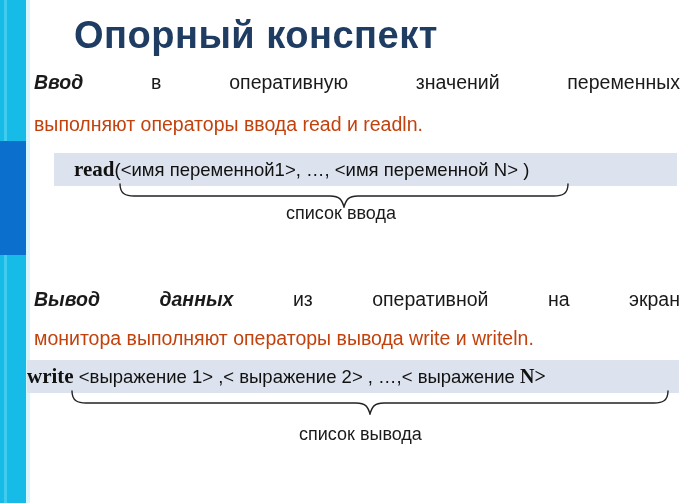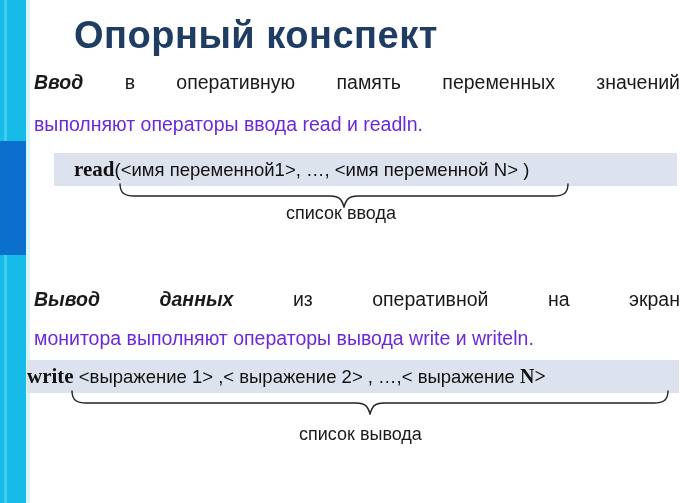--- a/index.html
+++ b/index.html
@@ -78,21 +78,21 @@
     line-height: 32px;
     text-align: justify;
     text-justify: inter-word;
   }
   .para.p1 { top: 66px; }
   .para.p2 { top: 283px; }
   .para .lead { font-weight: bold; font-style: italic; }
   .para-line2 {
     position: absolute;
     left: 34px;
-    color: #6d28d9;
+    color: #c2410c;
     font-size: 19.5px;
     line-height: 32px;
     white-space: nowrap;
   }
   .para-line2.l1 { top: 108px; }
   .para-line2.l2 { top: 322px; }
 
   
   .jline {
     display: flex;
@@ -165,23 +165,22 @@
   </div>
   <div class="rail-edge"></div>
 
   <div class="title">Опорный конспект</div>
 
   <div class="para p1">
     <div class="jline">
       <span class="lead">Ввод</span>
       <span>в</span>
       <span>оперативную</span>
-      <span>память</span>
+      <span>значений</span>
       <span>переменных</span>
-      <span>значений</span>
     </div>
   </div>
 
   <div class="para-line2 l1">
     <span>выполняют операторы ввода </span><span class="kw">read</span><span> и </span><span class="kw">readln</span><span>.</span>
   </div>
 
   <div class="codebox read-box">
     <span class="kwserif">read</span><span class="argtext">(</span><span class="argtext">&lt;имя переменной1&gt;, …, &lt;имя переменной N&gt;</span><span class="argtext"> )</span>
   </div>

